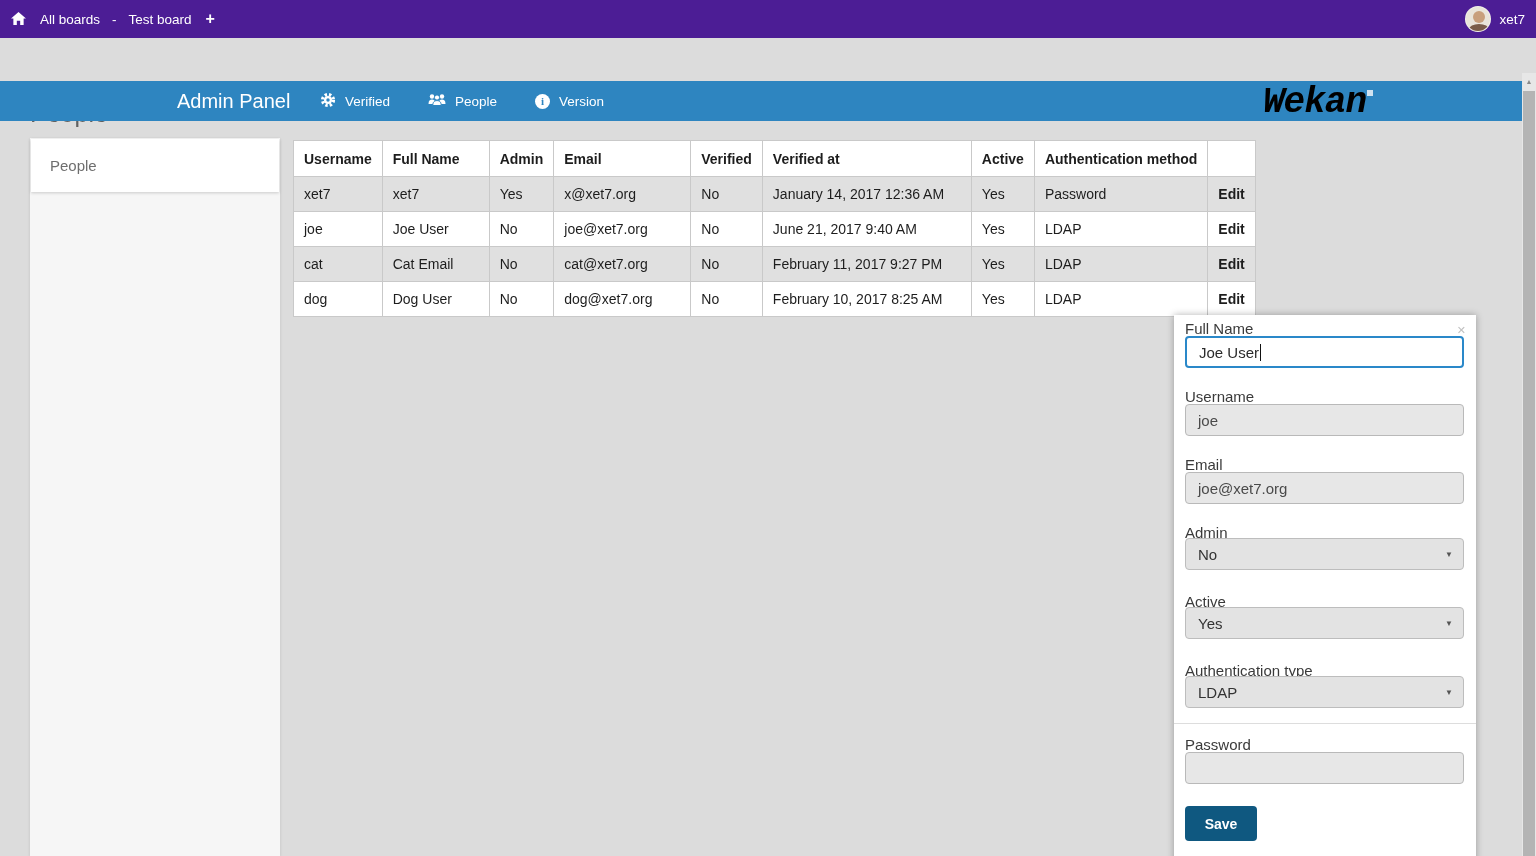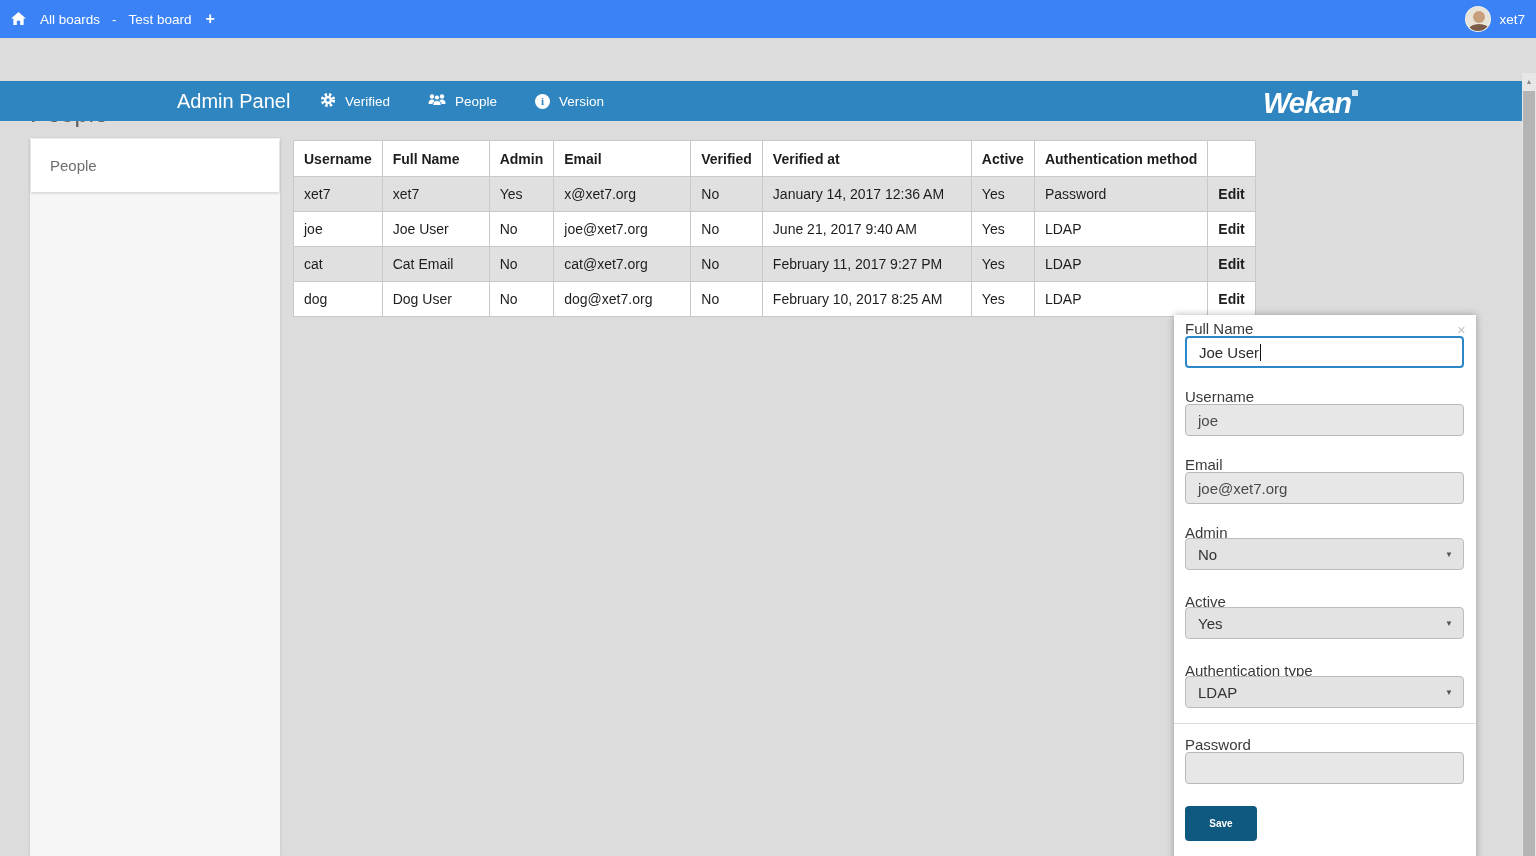--- a/index.html
+++ b/index.html
@@ -1,40 +1,40 @@
 <!DOCTYPE html>
 <html><head>
 <meta charset="utf-8">
 <style>
   * { margin:0; padding:0; box-sizing:border-box; }
   body { font-family:"Liberation Sans", sans-serif; background:#dcdcdc; }
   .app { position:relative; width:1536px; height:856px; overflow:hidden; background:#dcdcdc; }
 
   
-  .topbar { position:absolute; top:0; left:0; right:0; height:38px; background:#3b82f6;
+  .topbar { position:absolute; top:0; left:0; right:0; height:38px; background:#4c1d95;
             color:#fff; display:flex; align-items:center; padding:16px 11px; font-size:13.5px; z-index:60; }
   .crumb { display:flex; align-items:center; gap:12px; }
   .crumb .link { cursor:pointer; }
   .home-ic { display:flex; align-items:center; margin-right:2px; }
   .plus { font-weight:bold; font-size:16px; margin-left:2px; }
   .user-chip { margin-left:auto; display:flex; align-items:center; gap:8px; }
   .avatar { width:26px; height:26px; border-radius:50%; background:#e9e4da; position:relative; overflow:hidden;
             border:1px solid rgba(255,255,255,.4); }
   .avatar .head { position:absolute; top:4px; left:7px; width:12px; height:12px; border-radius:50%; background:#c89f7c; }
   .avatar .body { position:absolute; bottom:-4px; left:3px; width:20px; height:11px; border-radius:50% 50% 0 0; background:#7a5c49; }
 
   
   .header { position:absolute; top:33px; left:0; right:0; height:40px; background:#2e85c0; color:#fff; z-index:55;margin-top:48px; }
   .admin-title { position:absolute; left:177px; top:0; line-height:40px; font-size:20px; font-weight:400; }
   .nav { position:absolute; left:320px; top:0; height:40px; display:flex; align-items:center; gap:38px; font-size:13.5px; }
   .nav-item { display:flex; align-items:center; gap:9px; cursor:pointer; }
   .info-badge { width:15px; height:15px; border-radius:50%; background:#fff; color:#2e85c0;
                 font-weight:bold; font-size:11px; line-height:15px; text-align:center; font-family:"Liberation Serif",serif; }
-  .logo { position:absolute; left:1263px; top:2px; height:40px; color:#ffffff; font-family:Liberation Sans, sans-serif;
-          font-style:italic; font-weight:bold; font-size:29px; letter-spacing:-1px; line-height:40px; }
+  .logo { position:absolute; left:1263px; top:2px; height:40px; color:#000000; font-family:Liberation Mono, monospace;
+          font-style:italic; font-weight:bold; font-size:36px; letter-spacing:-1px; line-height:40px; }
   .logo-dot { position:absolute; top:7px; right:-7px; width:6px; height:6px; background:#cfe2f0; }
 
   
   .page-heading { position:absolute; left:30px; top:99px; font-size:25px; color:#616161; font-weight:400; }
 
   .sidebar-bg { position:absolute; left:30px; top:138px; width:250px; bottom:0; background:#f6f6f6;
                 box-shadow:0 1px 3px rgba(0,0,0,.12); }
   .sidebar-card { position:absolute; left:31px; top:139px; width:248px; height:53px; background:#fff;
                   box-shadow:0 1px 3px rgba(0,0,0,.18); display:flex; align-items:center; cursor:pointer; }
   .sidebar-card span { margin-left:19px; color:#6e6e6e; font-size:15px; }
@@ -64,21 +64,21 @@
   .p-label { position:absolute; left:11px; }
   .p-box { position:absolute; left:11px; width:279px; height:32px; border-radius:4px;
            display:flex; align-items:center; padding-left:12px; }
   .inp-focus { border:2px solid #2a88c9; background:#fff; color:#2b2b2b; }
   .inp-dis { border:1px solid #b9b9b9; background:#e7e7e7; color:#4a4a4a; }
   .sel { border:1px solid #bdbdbd; background:#e3e3e3; color:#333; justify-content:space-between; padding-right:10px; cursor:pointer; }
   .sel .arrow { font-size:8px; color:#555; }
   .caret { display:inline-block; width:1px; height:17px; background:#111; margin-left:1px; vertical-align:middle; }
   .p-divider { position:absolute; left:0; right:0; top:408px; border-top:1px solid #ddd; }
   .save-btn { position:absolute; left:11px; top:491px; width:72px; height:35px; background:#0f5880; color:#fff;
-              font-weight:bold; font-size:10px; border:none; border-radius:4px; cursor:pointer; }
+              font-weight:bold; font-size:14px; border:none; border-radius:4px; cursor:pointer; }
 </style>
 </head>
 <body>
 
 <div class="app">
 
   <div class="topbar">
     <div class="crumb">
       <span class="home-ic">
         <svg width="15" height="14" viewBox="0 0 16 15">

